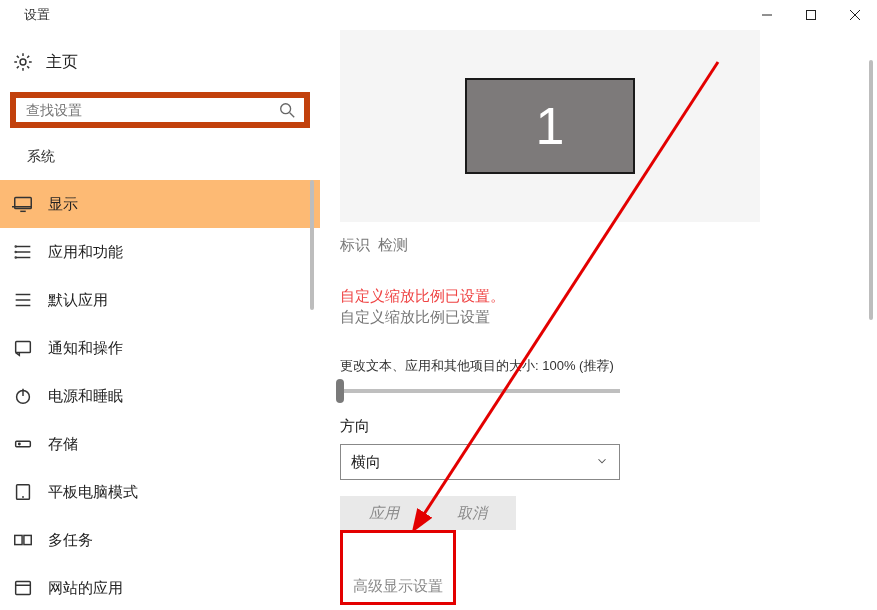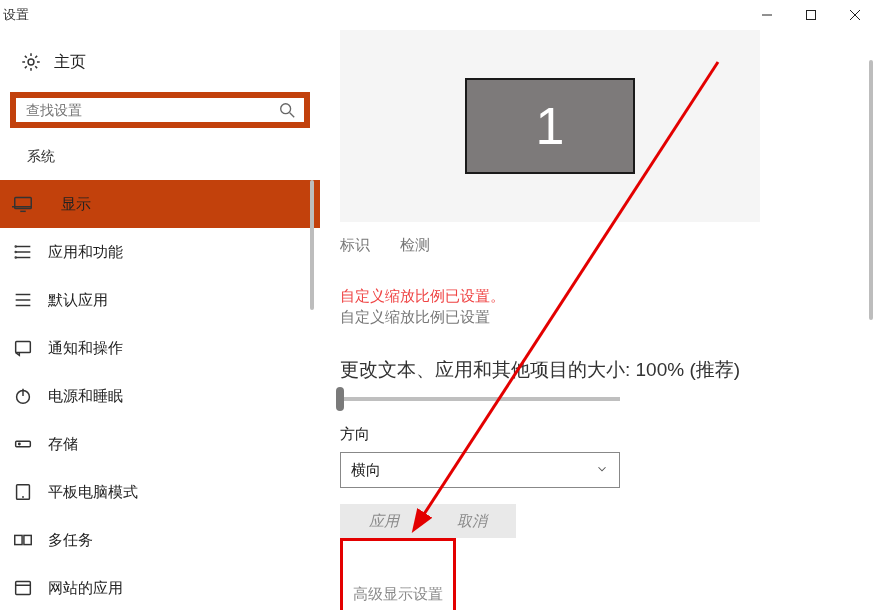--- a/index.html
+++ b/index.html
@@ -11,21 +11,21 @@
     color: #222;
     background: #fff;
     overflow: hidden;
     position: relative;
   }
   
   .titlebar {
     height: 30px;
     display: flex;
     align-items: center;
-    padding-left: 3px;
+    padding-left: 24px;
     color: #333;
     font-size: 13px;
   }
   .titlebar .spacer { flex: 1; }
   .winbtn {
     width: 44px; height: 30px;
     display: flex; align-items: center; justify-content: center;
     color: #222;
   }
   .winbtn svg { width: 12px; height: 12px; }
@@ -51,21 +51,21 @@
   }
   .content {
     padding: 0 20px 0 20px;
     position: relative;
   }
 
   
   .home-row {
     display: flex; align-items: center;
     height: 44px;
-    padding-left: 20px;
+    padding-left: 12px;
     font-size: 16px;
   }
   .home-row .icon { width: 22px; height: 22px; margin-right: 12px; color:#333; }
   .search-wrap {
     margin: 8px 10px 14px 10px;
     border: 6px solid #c2410c;
     height: 36px;
     display: flex; align-items: center;
     padding: 0 8px;
   }
@@ -82,22 +82,21 @@
     position: relative;
   }
   .nav-item {
     display: flex; align-items: center;
     height: 48px;
     padding-left: 12px;
     font-size: 15px;
     color: #222;
   }
   .nav-item.selected {
-    background: #c2410c;
-    gap: 13px;
+    background: #fdba74;
   }
   .nav-item .icon {
     width: 22px; height: 22px; margin-right: 14px;
     color: #333;
     display:flex;align-items:center;justify-content:center;
   }
   .nav-scrollbar {
     position: absolute;
     right: 6px;
     top: 0;
@@ -118,40 +117,40 @@
   .monitor {
     width: 170px; height: 96px;
     background: #7d7a7a;
     border: 2px solid #1a1a1a;
     color: #fff;
     font-size: 52px;
     font-weight: 200;
     display: flex; align-items: center; justify-content: center;
   }
   .link-row {
-    display: flex; gap: 30px;
+    display: flex; gap: 8px;
     margin-top: 14px;
     color: #777;
     font-size: 15px;
   }
   .link-row span { cursor: default; }
 
   .warn-line {
     margin-top: 32px;
     color: #ef4444;
     font-size: 15px;
   }
   .sub-line {
     color: #777;
     font-size: 15px;
     margin-top: 2px;
   }
   .label-line {
     margin-top: 30px;
-    font-size: 19px;
+    font-size: 13px;
     color: #333;
   }
   .slider {
     margin-top: 14px;
     width: 280px; height: 4px;
     background: #bfbfbf;
     position: relative;
   }
   .slider .thumb {
     position: absolute; left: -4px; top: -10px;

